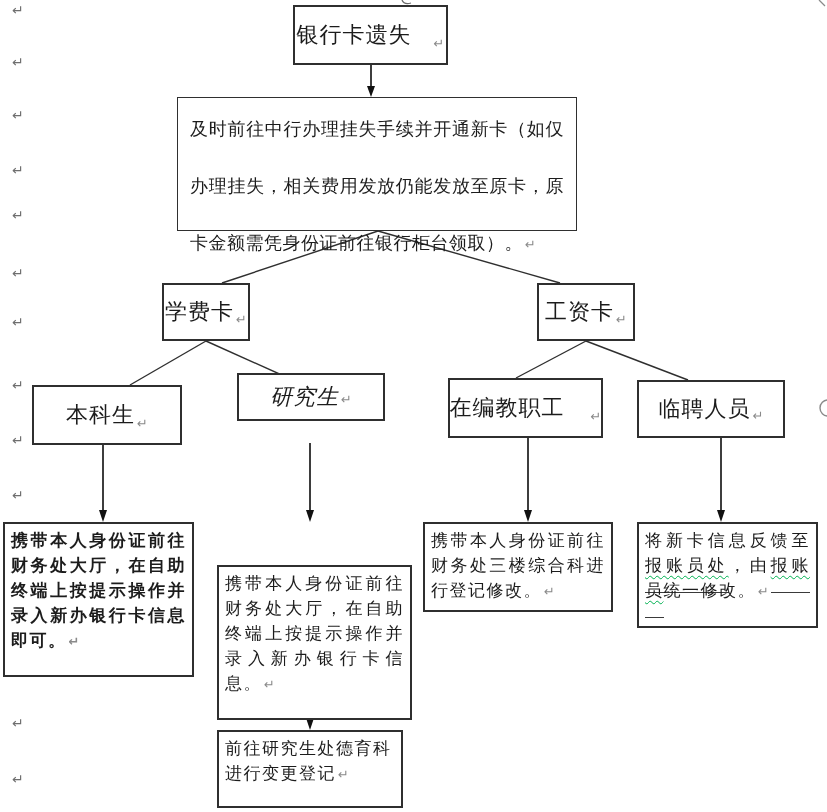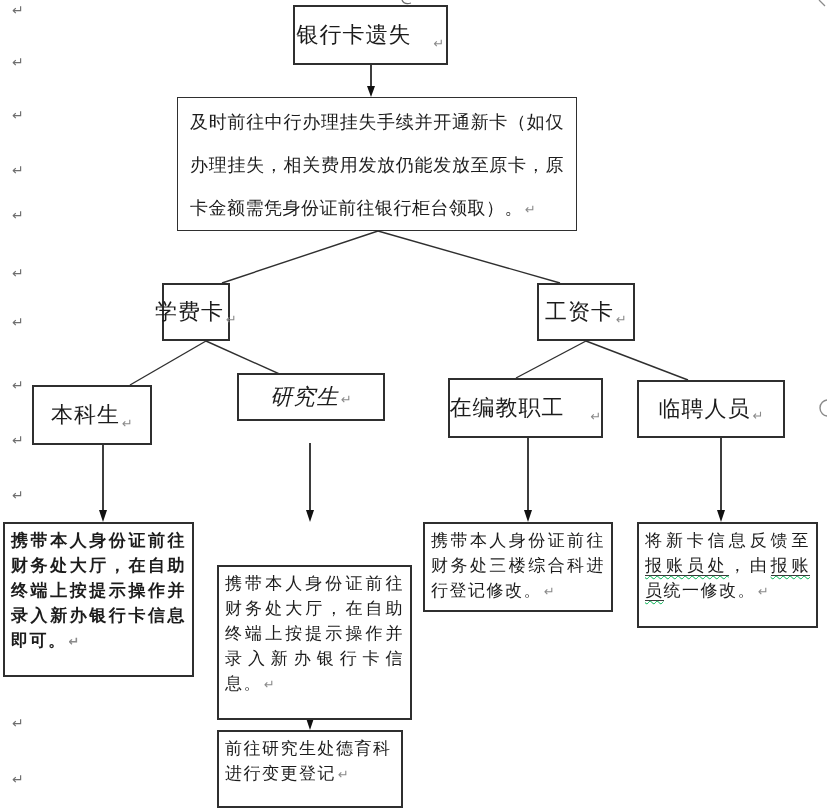--- a/index.html
+++ b/index.html
@@ -14,26 +14,26 @@
   }
   .node .lbl{font-size:22px;letter-spacing:1px;white-space:nowrap;}
   .textbox{
     position:absolute;box-sizing:border-box;background:#fff;z-index:1;
     border:2px solid #2f2f2f;padding:4px 6px;
     font-size:17px;line-height:25px;letter-spacing:1.5px;text-align:justify;
   }
   .b-root{left:293px;top:5px;width:155px;height:60px;gap:20px;}
   .b-instruction{
     left:177px;top:97px;width:400px;height:134px;border-width:1.5px;
-    display:block;padding:3px 12px 0 12px;font-size:18px;line-height:43px;
+    display:block;padding:3px 12px 0 12px;font-size:18px;line-height:57px;
     letter-spacing:0.5px;text-align:justify;
   }
-  .b-tuition{left:162px;top:283px;width:68px;height:58px;}
+  .b-tuition{left:162px;top:283px;width:88px;height:58px;}
   .b-salary{left:537px;top:283px;width:98px;height:58px;}
-  .b-undergrad{left:32px;top:385px;width:120px;height:60px;}
+  .b-undergrad{left:32px;top:385px;width:150px;height:60px;}
   .b-grad{left:237px;top:373px;width:148px;height:48px;font-style:italic;}
   .b-regular{left:448px;top:378px;width:155px;height:60px;gap:24px;}
   .b-temp{left:637px;top:380px;width:148px;height:58px;font-family:Liberation Serif, serif;}
   .b-act-undergrad{left:3px;top:522px;width:191px;height:155px;font-weight:bold;}
   .b-act-grad{left:217px;top:522px;width:195px;height:155px;margin-top:43px;}
   .b-act-regular{left:423px;top:522px;width:190px;height:90px;}
   .b-act-temp{left:637px;top:522px;width:181px;height:106px;}
   .b-followup{left:217px;top:730px;width:186px;height:78px;text-align:left;}
   .pmark{
     color:#8a8a8a;font-size:13px;margin-left:2px;vertical-align:baseline;
@@ -41,21 +41,21 @@
   }
   .node .pmark{align-self:flex-end;margin-bottom:12px;}
   .mp{
     position:absolute;left:12px;z-index:1;color:#6f6f6f;font-size:14px;
     line-height:14px;
   }
   .u-grammar{
     border-bottom:1px solid #3a3a3a;
     text-decoration:underline wavy #00b050 1px;
     text-underline-offset:4px;
-    padding-bottom:0;
+    padding-bottom:17px;
   }
 </style>
 </head>
 <body>
 
 <div class="page">
 
   <svg class="overlay" width="827" height="812" viewBox="0 0 827 812">
 
     <path d="M402,0 q2,5 9,3" stroke="#6a6a6a" stroke-width="1.3" fill="none"></path>

